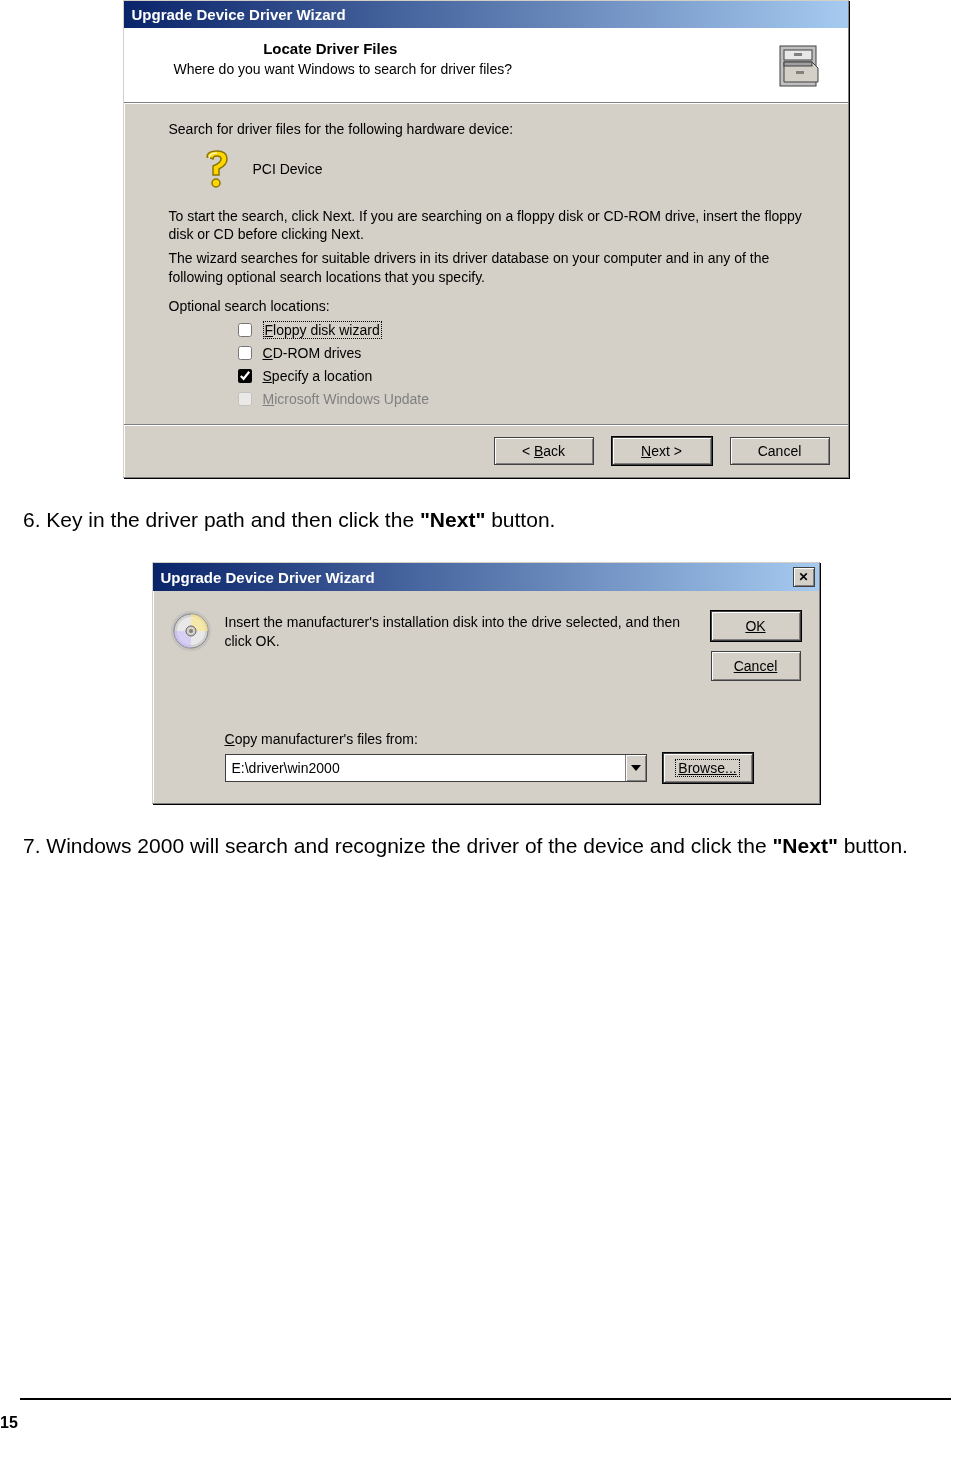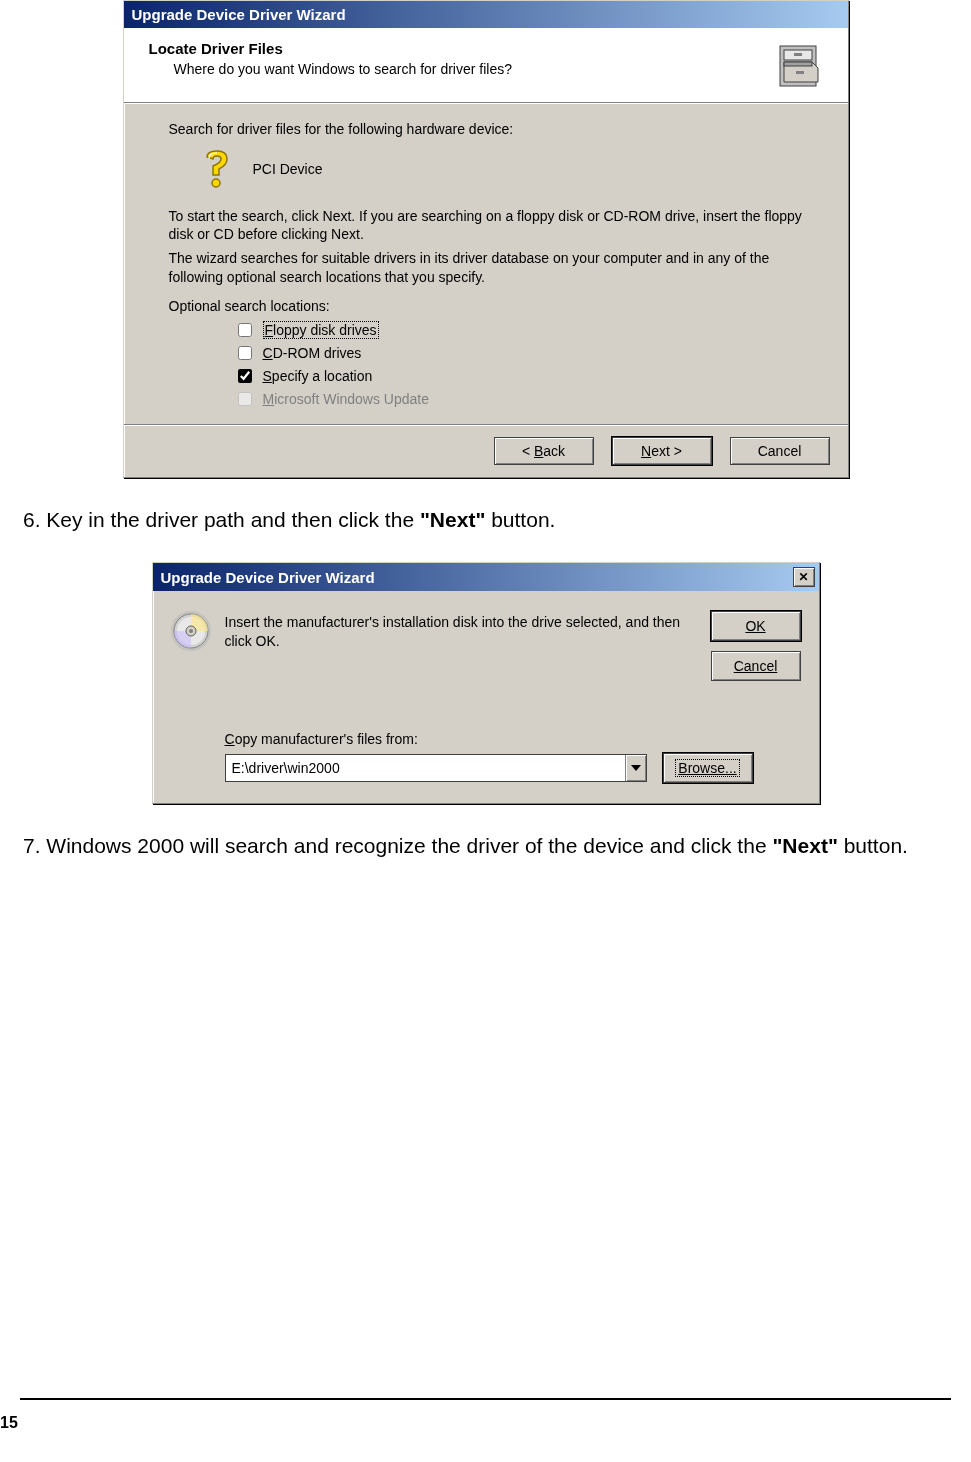--- a/index.html
+++ b/index.html
@@ -44,20 +44,21 @@
     padding: 10px 20px 10px 25px;
     display: flex;
     justify-content: space-between;
     align-items: flex-start;
   }
   .d1-header-text h3 {
     margin: 2px 0 4px 0;
     font-family: Tahoma, sans-serif;
     font-size: 15px;
     font-weight: bold;
+    text-align: center;
   }
   .d1-header-text p {
     margin: 0 0 0 25px;
     font-family: Tahoma, sans-serif;
     font-size: 14px;
   }
   .d1-body {
     padding: 18px 45px 12px 45px;
     font-family: Tahoma, sans-serif;
     font-size: 14px;
@@ -282,21 +283,21 @@
           </svg>
         </div>
         <span>PCI Device</span>
       </div>
       <p class="d1-para">To start the search, click Next. If you are searching on a floppy disk or CD-ROM drive, insert the floppy disk or CD before clicking Next.</p>
       <p class="d1-para">The wizard searches for suitable drivers in its driver database on your computer and in any of the following optional search locations that you specify.</p>
       <p class="d1-opt-label">Optional search locations:</p>
       <div class="d1-options">
         <label class="d1-check-row">
           <input type="checkbox" style="">
-          <span class="focus-label underline-first">Floppy disk drives</span>
+          <span class="focus-label underline-first">Floppy disk wizard</span>
         </label>
         <label class="d1-check-row">
           <input type="checkbox" style="">
           <span class="underline-first">CD-ROM drives</span>
         </label>
         <label class="d1-check-row">
           <input type="checkbox" checked="" style="">
           <span class="underline-first">Specify a location</span>
         </label>
         <label class="d1-check-row disabled">

